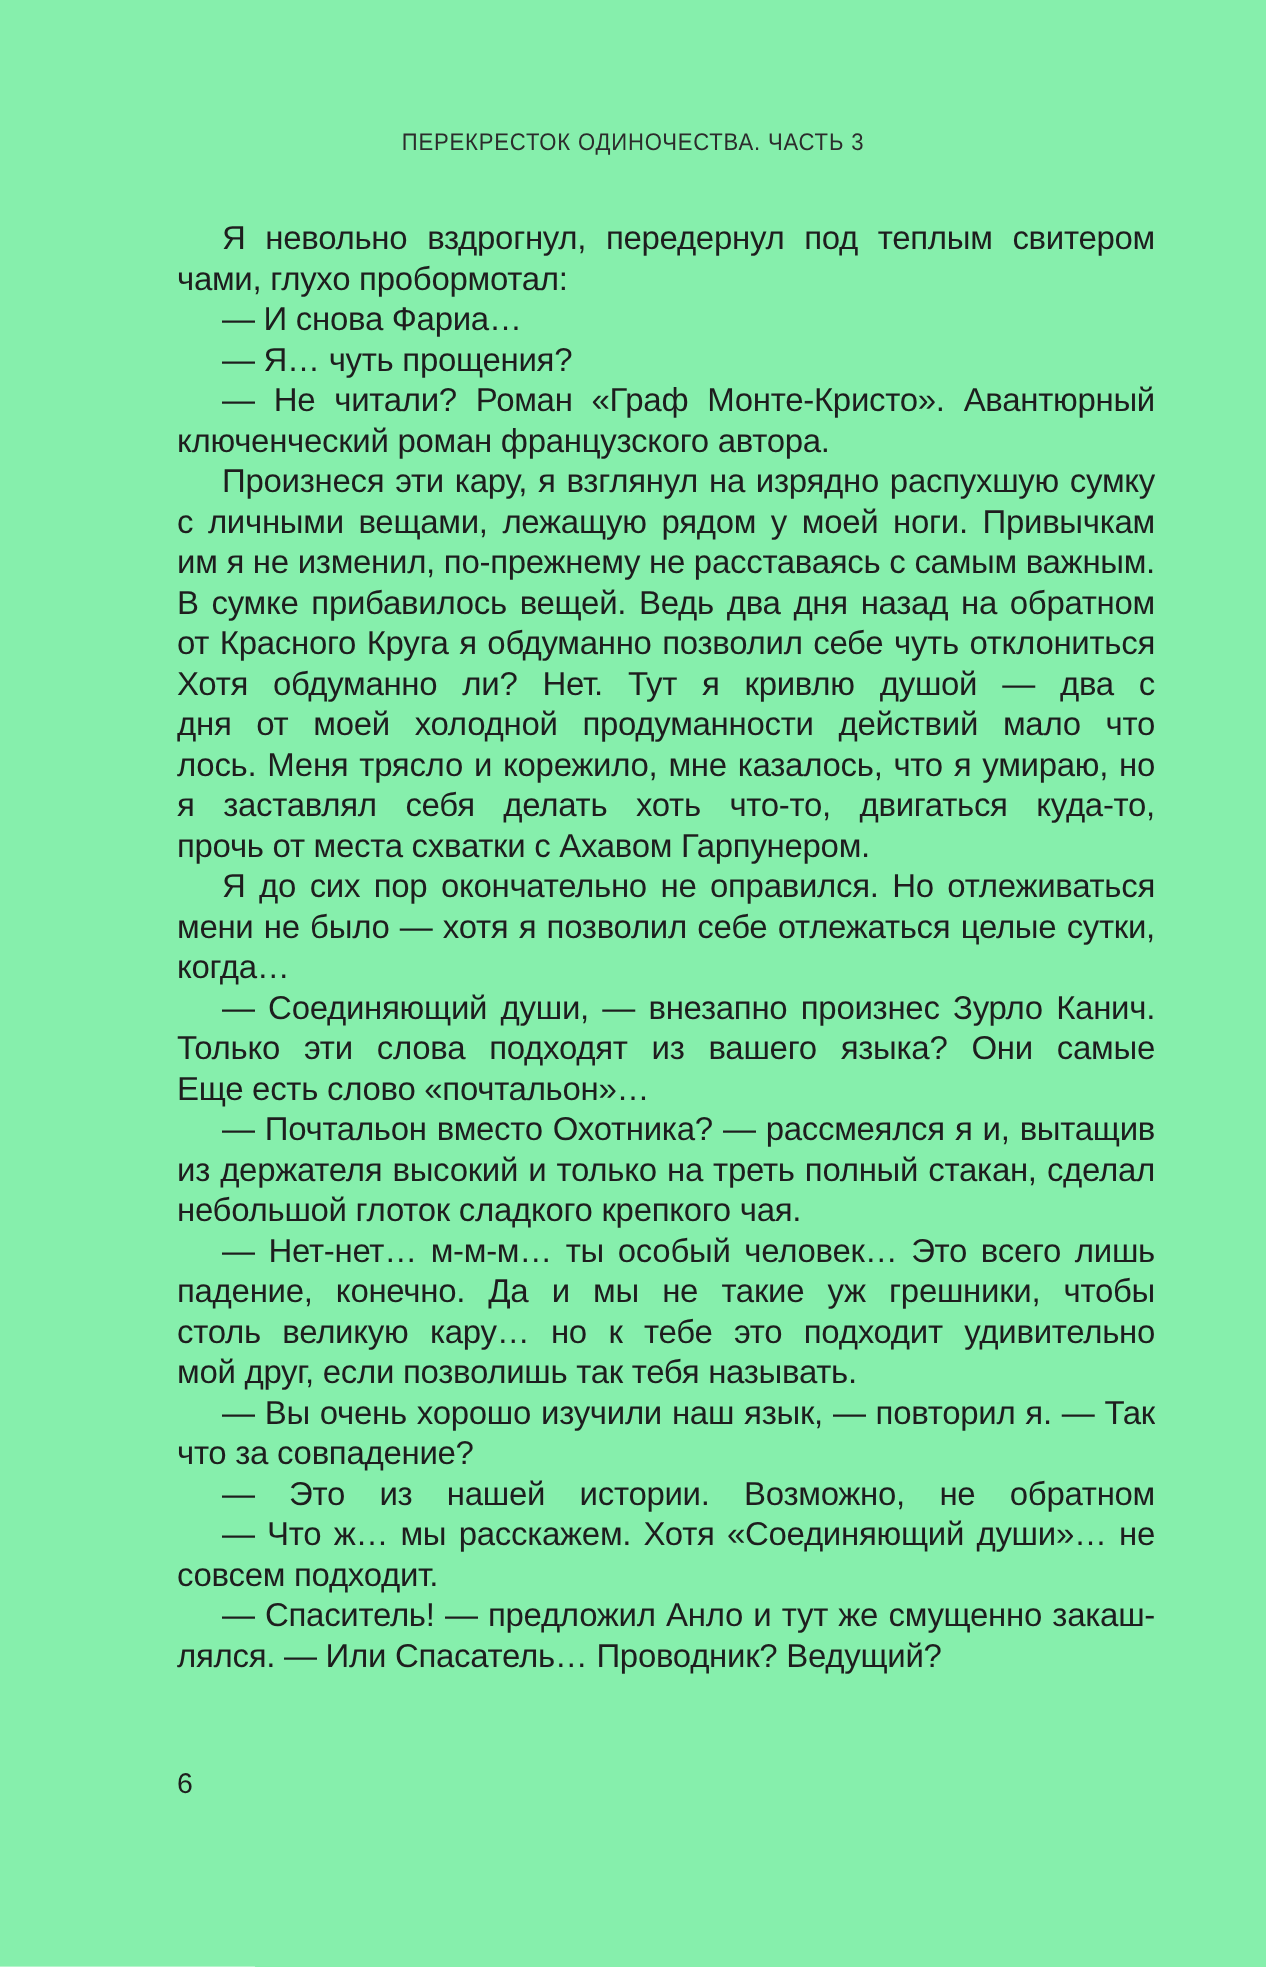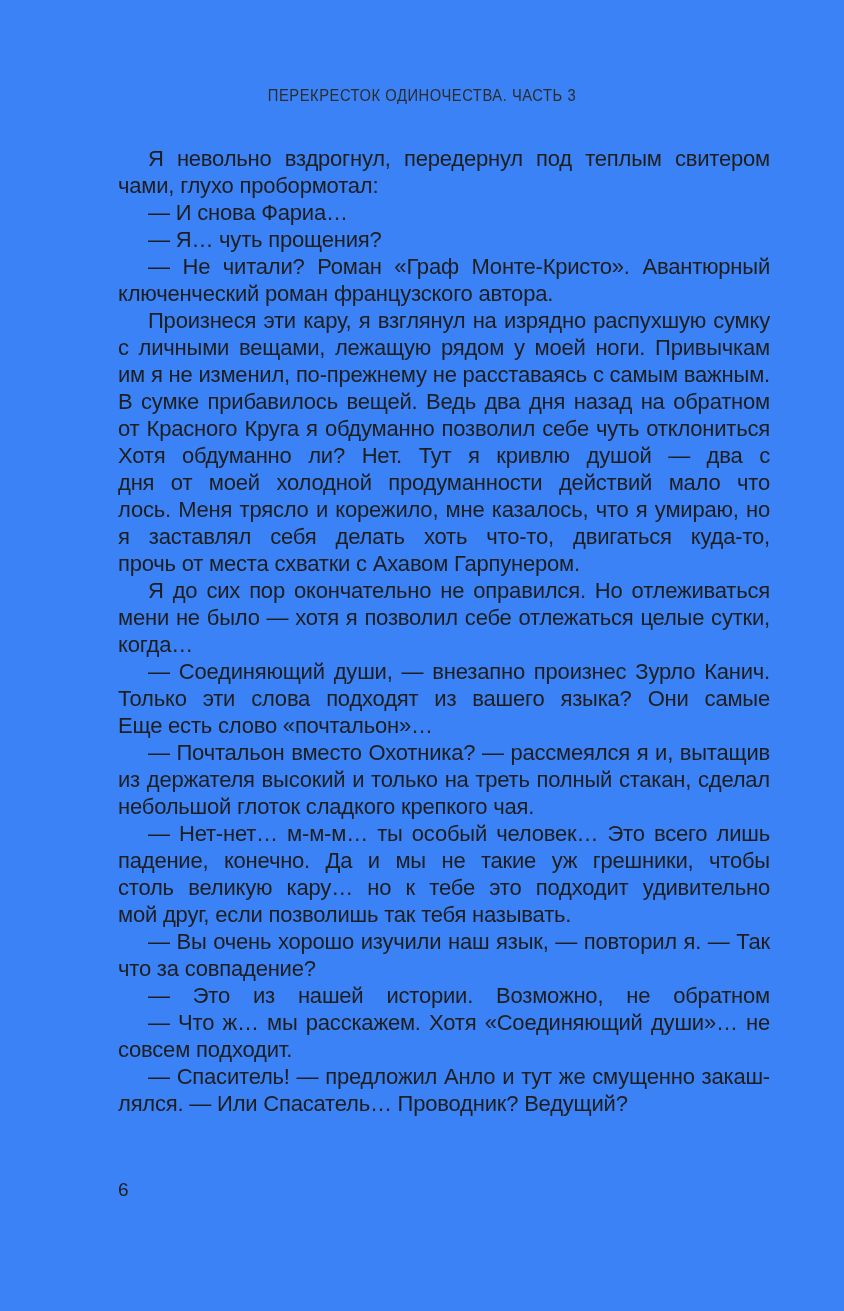--- a/index.html
+++ b/index.html
@@ -10,21 +10,21 @@
     width: 844px;
     height: 1311px;
     background: #ffffff;
     font-family: "Liberation Sans", "DejaVu Sans", sans-serif;
     position: relative;
     overflow: hidden;
   }
   .page {
     position: absolute;
     inset: 0;
-    background: #3b82f6;
+    background: #86efac;
   }
   .running-head {
     position: absolute;
     top: 87px;
     left: 0;
     right: 0;
     text-align: center;
     font-size: 16px;
     font-weight: 400;
     letter-spacing: 0.6px;

